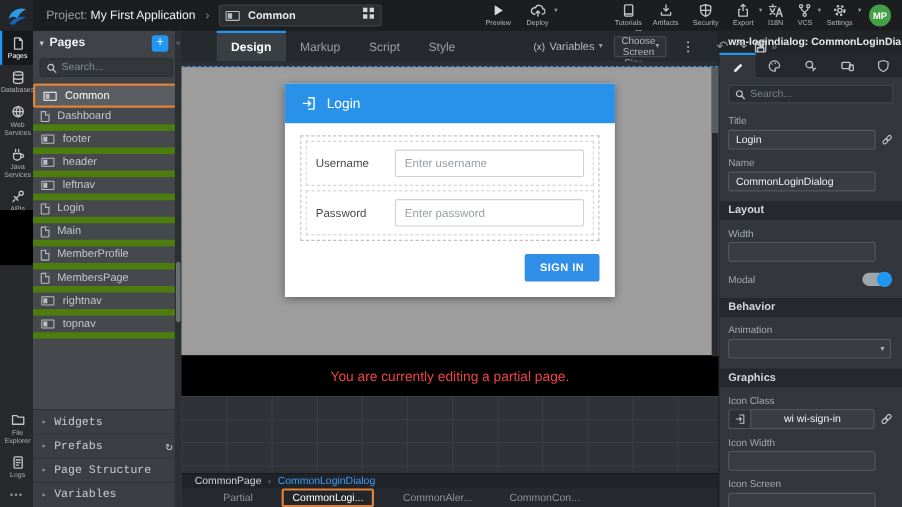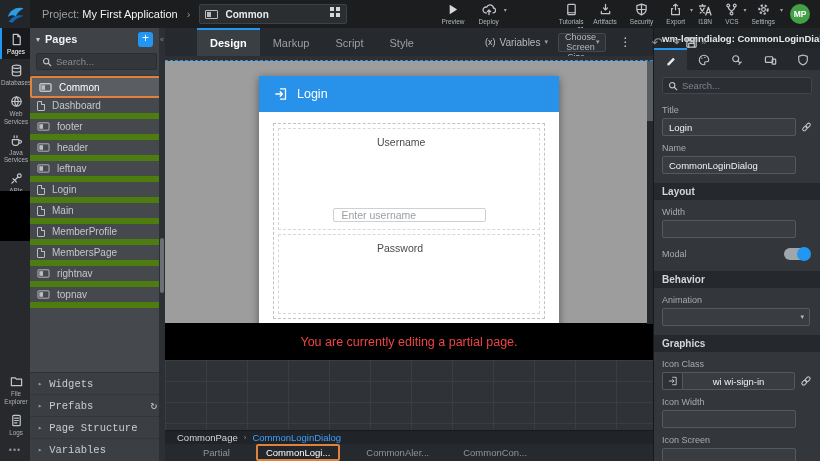--- a/index.html
+++ b/index.html
@@ -95,21 +95,21 @@
     background-size:41px 21px; }
   .cv-scroll { position:absolute; right:0; top:5px; width:6px; height:263px; background:#26292d; }
   .cv-thumb { position:absolute; right:0; top:0; width:6px; height:60px; background:#585d62; }
 
   
   .dialog { width:300px; margin:15px auto 0; background:#fff; box-shadow:0 2px 8px rgba(0,0,0,.45); }
   .dlg-header { height:36px; background:#2892ea; display:flex; align-items:center; gap:9px; padding:0 15px; }
   .dlg-header .t { color:#fff; font-size:12.5px; font-weight:500; }
   .dlg-body { padding:11px 14px 0; }
   .dlg-form { border:1px dashed #c2c2c2; padding:4px; }
-  .dlg-row { border:1px dashed #d8d8d8; display:flex; align-items:center; padding:7px 8px; gap:8px; background:#fff;flex-direction:column; }
+  .dlg-row { border:1px dashed #d8d8d8; display:flex; align-items:center; padding:7px 8px; gap:8px; background:#fff; }
   .dlg-row + .dlg-row { margin-top:4px; }
   .dlg-row label { width:64px; flex:0 0 64px; color:#4a4a4a; font-size:10.5px; }
   .dlg-row input { flex:1; height:25px; border:1px solid #d0d0d0; border-radius:2px; padding:0 8px;
     font-size:10.5px; color:#333; outline:0; font-family:inherit; }
   .dlg-row input::placeholder { color:#9aa0a5; }
   .dlg-footer { padding:12px 14px 14px; display:flex; justify-content:flex-end; }
   .signin { background:#2f8fe8; color:#fff; border:0; border-radius:2px; font-size:10px; font-weight:bold;
     padding:7px 14px; letter-spacing:.4px; cursor:pointer; font-family:inherit; }
 
   
@@ -423,20 +423,21 @@
               <span class="t">Login</span>
             </div>
             <div class="dlg-body">
               <div class="dlg-form">
                 <div class="dlg-row">
                   <label>Username</label>
                   <input placeholder="Enter username" style="">
                 </div>
                 <div class="dlg-row">
                   <label>Password</label>
+                  <input placeholder="Enter password" style="">
                 </div>
               </div>
             </div>
             <div class="dlg-footer">
               <button class="signin">SIGN IN</button>
             </div>
           </div>
         </div>
         <div class="banner">You are currently editing a partial page.</div>
         <div class="gridarea"></div>

